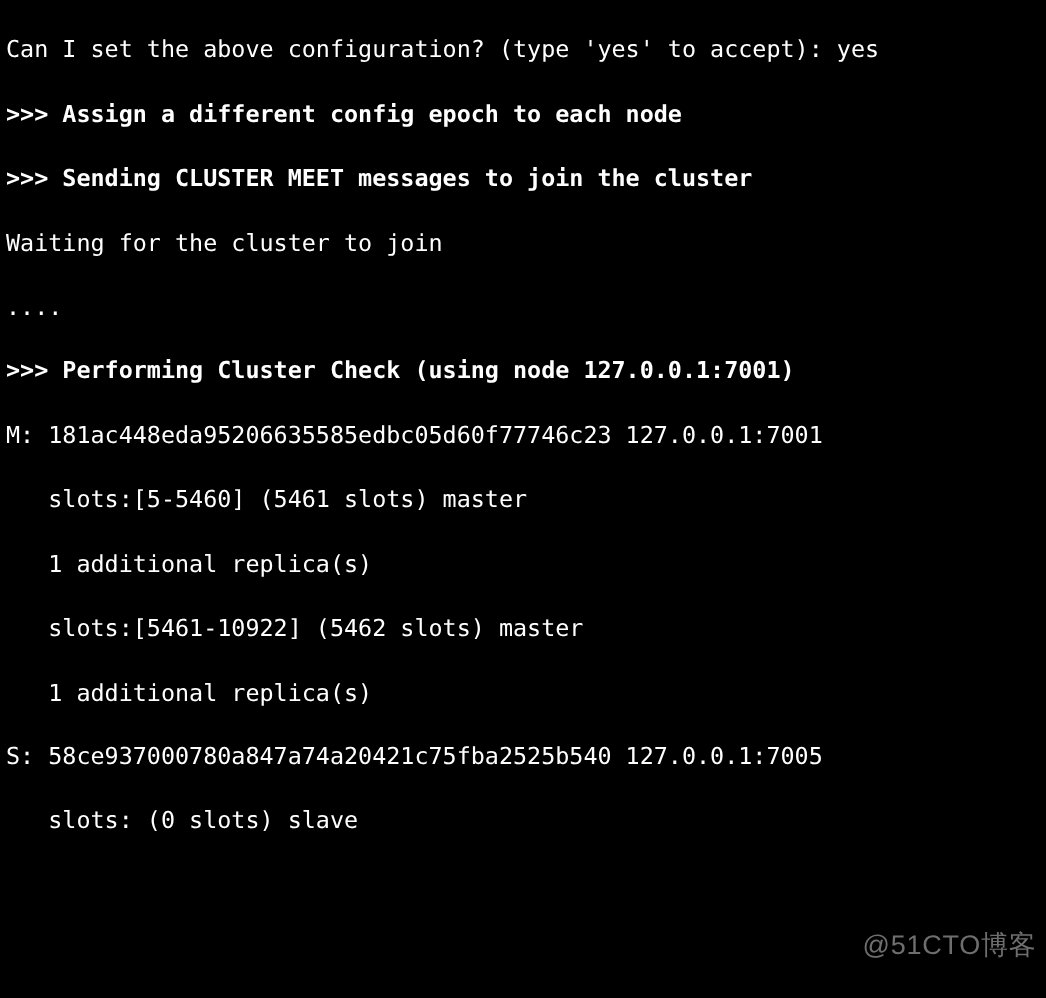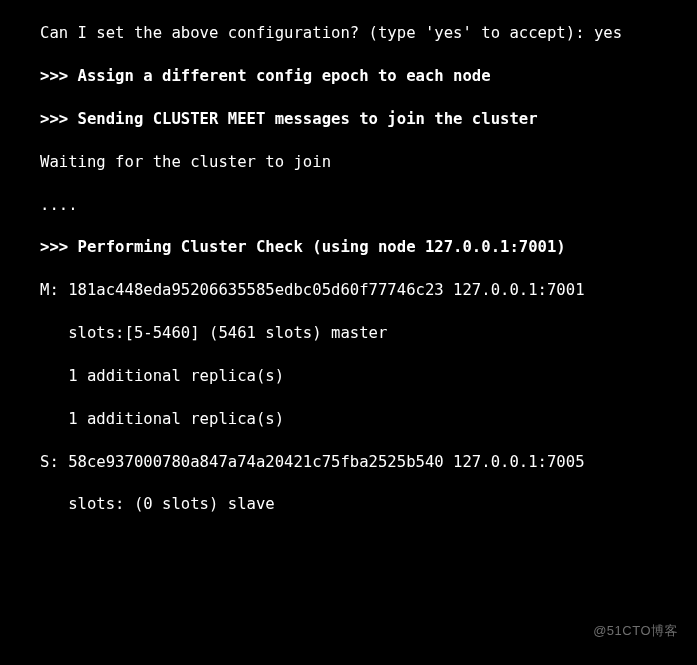--- a/index.html
+++ b/index.html
@@ -15,46 +15,47 @@
     font-size: 15.6px;
     line-height: 21.4px;
     color: #fff;
     padding: 2px 4px 0 4px;
     white-space: pre;
     position: relative;
     width: 100%;
     height: 100%;
     box-sizing: border-box;
   }
-  .line { display: block; margin-left: 36px; }
+  .line { display: block; }
   .bold { font-weight: bold; }
   .watermark {
     position: absolute;
-    right: 19px;
+    right: 6px;
     bottom: 24px;
     color: #8a8a8a;
     font-family: Arial, sans-serif;
-    font-size: 13px;
+    font-size: 18px;
     letter-spacing: 0.5px;
     opacity: 0.8;
   }
 </style>
 </head>
 <body>
 
 <div class="terminal">
 <span class="line"><span>Can I set the above configuration? (type 'yes' to accept): </span><span>yes</span></span>
 <span class="line bold">&gt;&gt;&gt; Assign a different config epoch to each node</span>
 <span class="line bold">&gt;&gt;&gt; Sending CLUSTER MEET messages to join the cluster</span>
 <span class="line">Waiting for the cluster to join</span>
 <span class="line">....</span>
 <span class="line bold">&gt;&gt;&gt; Performing Cluster Check (using node 127.0.0.1:7001)</span>
 <span class="line">M: 181ac448eda95206635585edbc05d60f77746c23 127.0.0.1:7001</span>
 <span class="line">   slots:[5-5460] (5461 slots) master</span>
 <span class="line">   1 additional replica(s)</span>
+<span class="line">   slots:[5461-10922] (5462 slots) master</span>
 <span class="line">   1 additional replica(s)</span>
 <span class="line">S: 58ce937000780a847a74a20421c75fba2525b540 127.0.0.1:7005</span>
 <span class="line">   slots: (0 slots) slave</span>
 
 
 
 
 
 
 

